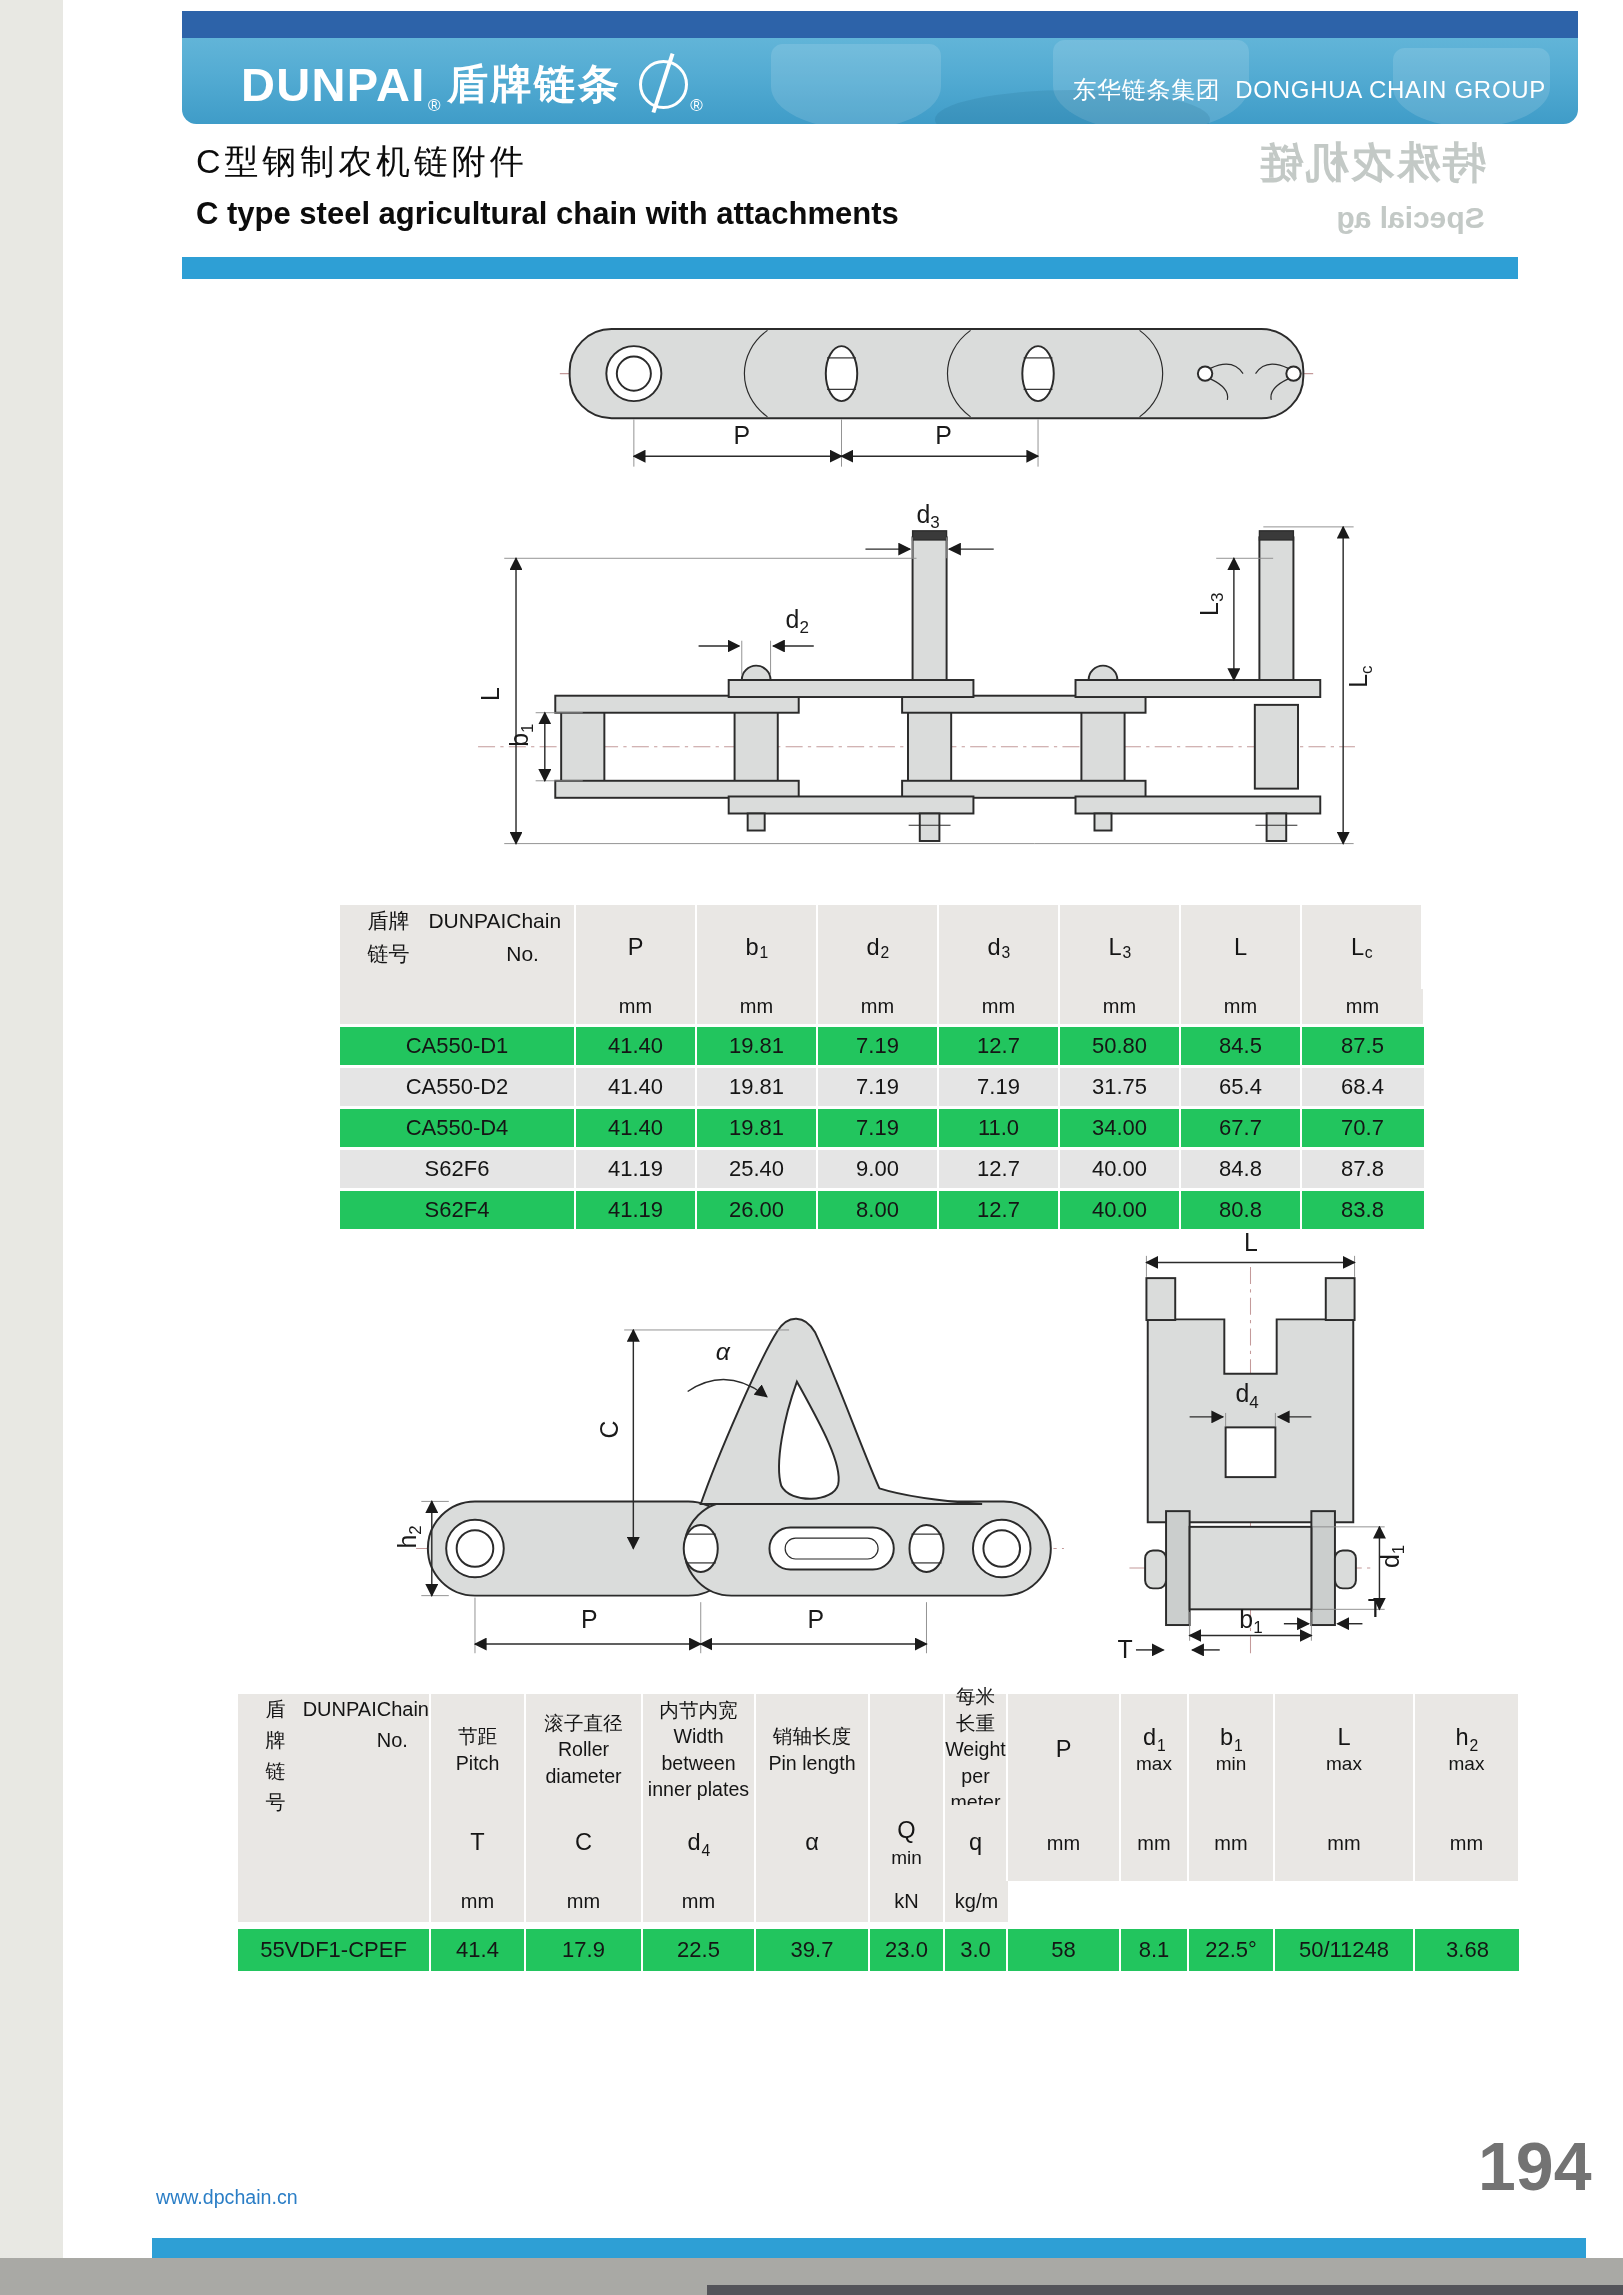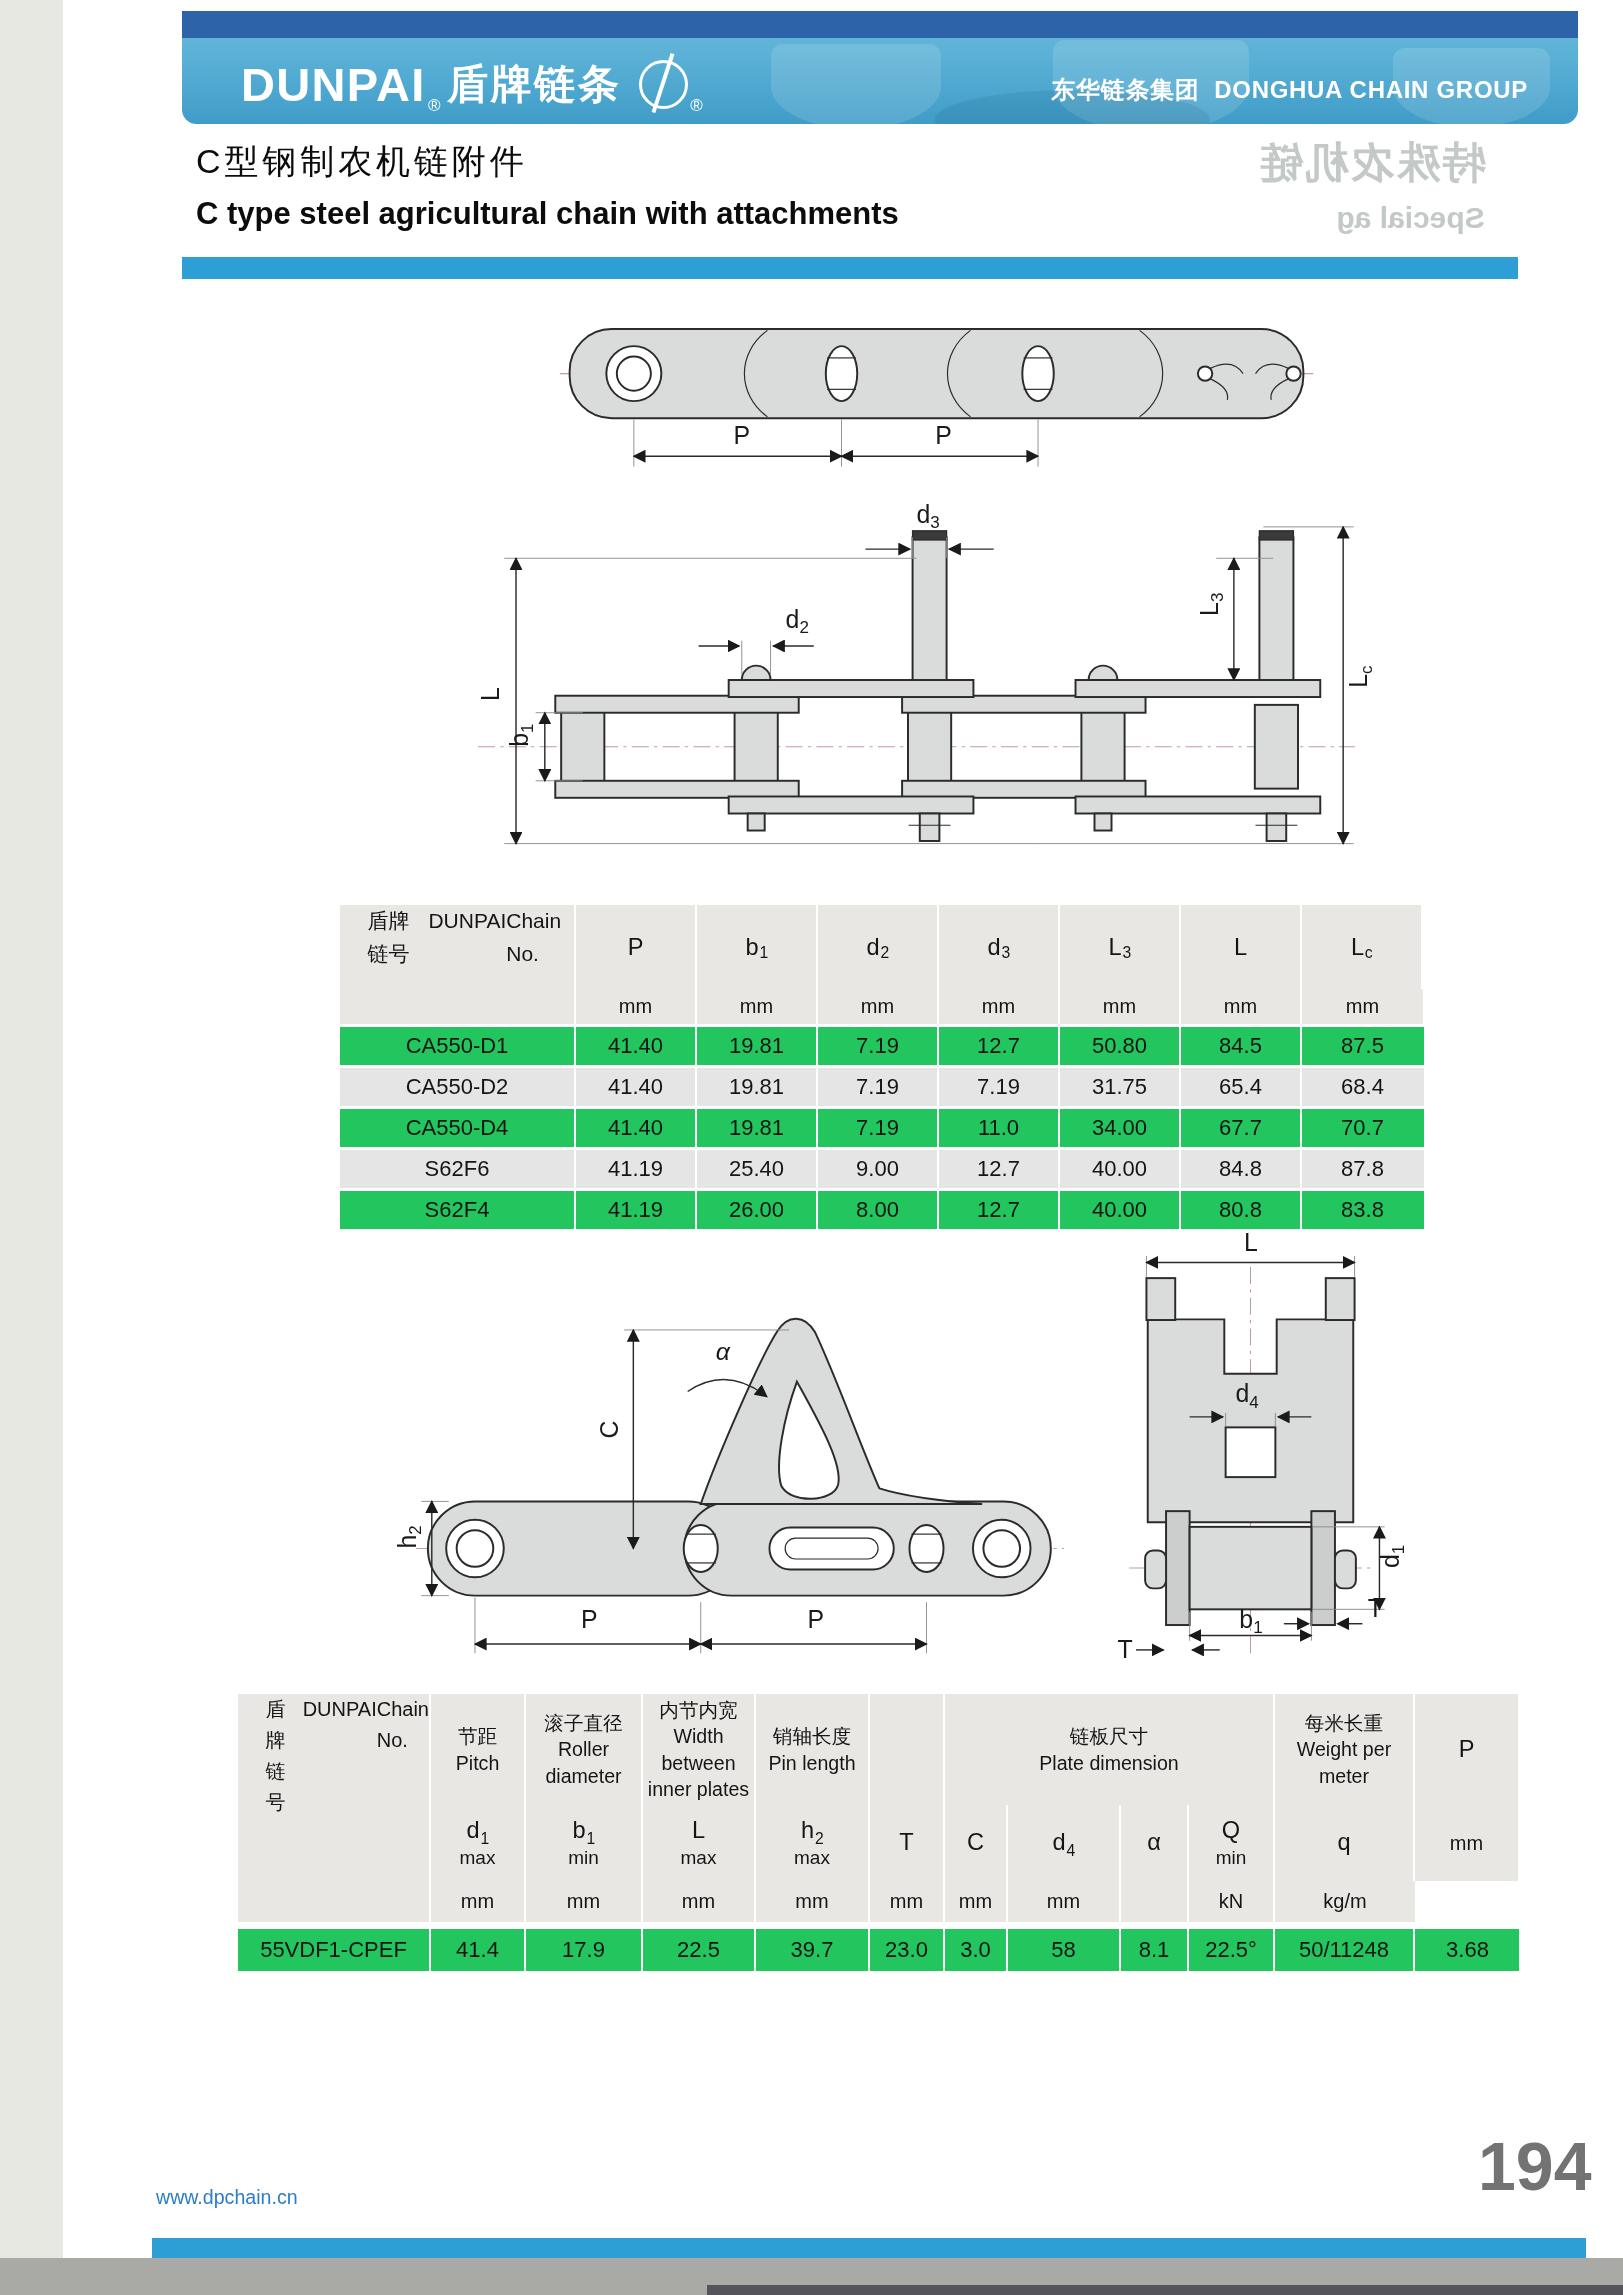--- a/index.html
+++ b/index.html
@@ -17,21 +17,21 @@
           background:linear-gradient(180deg,#6cbbdc 0%,#54acd3 55%,#3f9cc8 100%);}
   .banner-top{position:absolute;left:0;top:0;width:100%;height:27.5px;background:#2d63a9;}
   .cyl{position:absolute;border-radius:11.8px 11.8px 50% 50%;background:rgba(255,255,255,0.13);}
   .cyl2{position:absolute;border-radius:50%;background:rgba(0,60,90,0.10);}
   .logo-row{position:absolute;left:59px;top:34px;height:79px;display:flex;align-items:center;color:#fff;}
   .logo-en{font-size:47px;font-weight:bold;letter-spacing:1.3px;}
   .reg{font-size:17px;align-self:flex-end;margin:0 6.5px 7.9px 2.6px;}
   .logo-cn{font-size:41px;font-weight:bold;letter-spacing:2.6px;}
   .dp-icon{width:43px;height:43px;border:3.9px solid #fff;border-radius:50%;margin-left:17px;position:relative;}
   .dp-icon::after{content:"";position:absolute;left:19.6px;top:-10.5px;width:3.9px;height:62px;background:#fff;transform:rotate(18deg);}
-  .group-name{position:absolute;right:50px;top:63px;color:#fff;font-size:24px;font-weight:bold;letter-spacing:0.7px;}
+  .group-name{position:absolute;right:32px;top:63px;color:#fff;font-size:24px;font-weight:normal;letter-spacing:0.7px;}
 
   
   .title-cn{left:196px;top:139px;font-size:34px;font-weight:normal;letter-spacing:3.9px;color:#0c0c0c;}
   .title-en{left:196px;top:196px;font-size:31px;font-weight:bold;color:#0c0c0c;}
   .ghost{left:1201px;top:134px;width:340px;text-align:center;transform:scaleX(-1);color:#c3c9c6;}
   .ghost .g1{font-size:43px;font-weight:bold;letter-spacing:2.6px;}
   .ghost .g2{font-size:30px;font-weight:bold;margin-top:9.2px;margin-right:79px;}
   .divider{left:182px;top:257px;width:1336px;height:22px;background:#2e9fd5;}
 
   
@@ -404,24 +404,20 @@
         </div>
       <div class="cell hg grp">
           <span>内节内宽</span>
           <span>Width between inner plates</span>
         </div>
       <div class="cell hg grp">
           <span>销轴长度</span>
           <span>Pin length</span>
         </div>
       <div class="cell hg"></div>
-      <div class="cell hg grp" style="grid-column:7 / span 4;">
-          <span>链板尺寸</span>
-          <span>Plate dimension</span>
-        </div>
       <div class="cell hg grp">
           <span>每米长重</span>
           <span>Weight per meter</span>
         </div>
 
       <div class="cell hg sym2">
           <div><span class="sym">P</span><span class="sub"></span></div>
           <div class="extreme"></div>
         </div>
       <div class="cell hg sym2">

